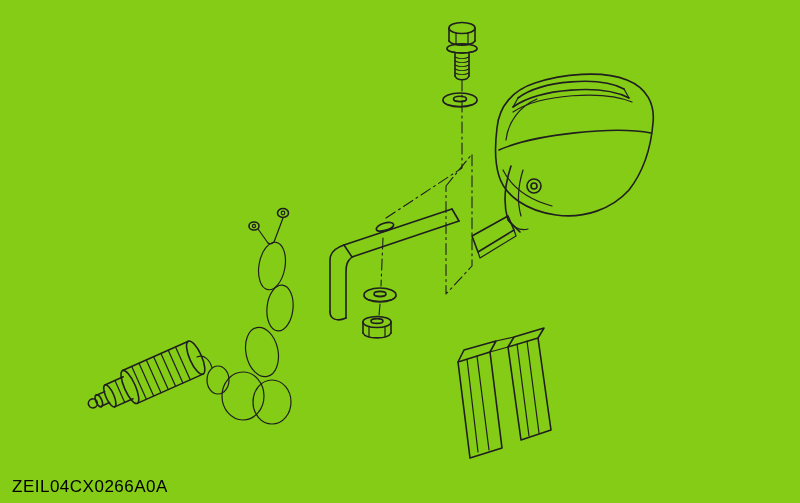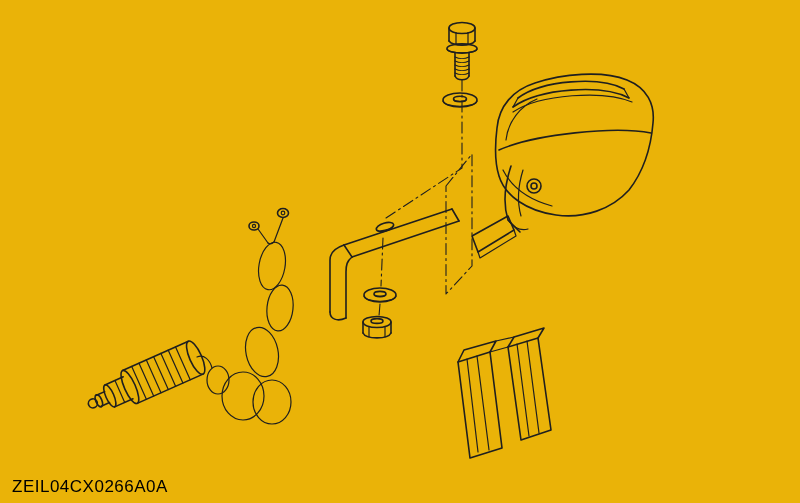--- a/index.html
+++ b/index.html
@@ -5,21 +5,21 @@
   html, body {
     margin: 0;
     padding: 0;
     background: #ffffff;
     font-family: "Liberation Sans", sans-serif;
   }
   .stage {
     position: relative;
     width: 800px;
     height: 503px;
-    background: #eab308;
+    background: #84cc16;
     overflow: hidden;
   }
   .stage svg {
     position: absolute;
     inset: 0;
   }
   
   .art path, .art ellipse, .art circle, .art line, .art polyline {
     fill: none;
     stroke: #1f1f1f;

